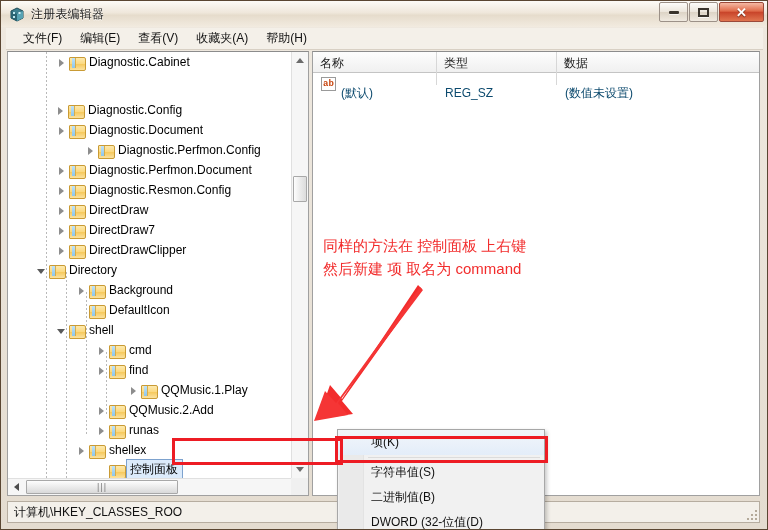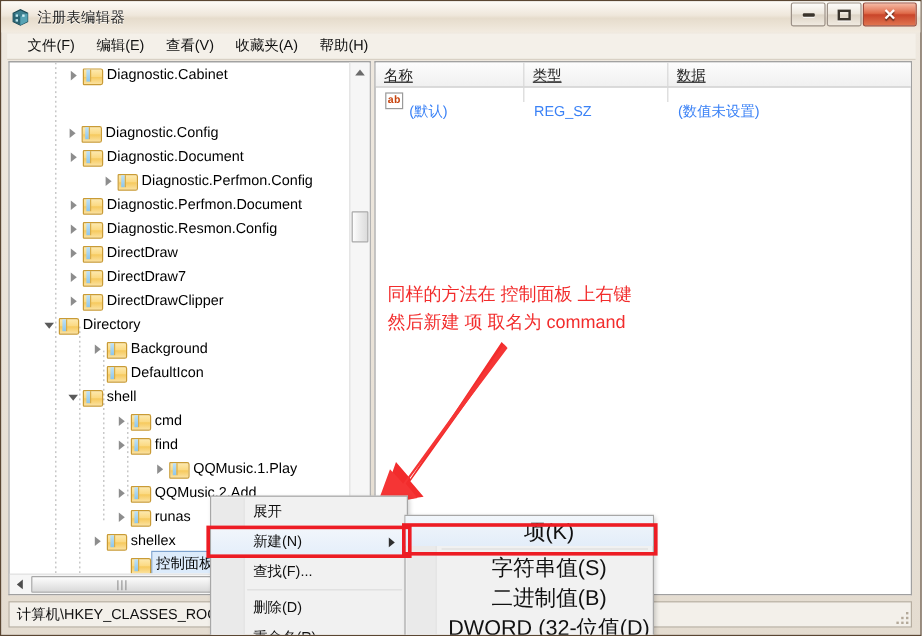--- a/index.html
+++ b/index.html
@@ -171,37 +171,37 @@
 
   
   #list-header {
     position:absolute; left:0; top:0; right:0; height:21px;
     background:linear-gradient(180deg,#fdfdfd 0%,#f0f0f0 100%);
     border-bottom:1px solid #c4c4c4;
     display:flex;
   }
   .col-head {
     font-size:12px; color:#1b1b1b; padding:3px 0 0 7px;
-    border-right:1px solid #d7d7d7; height:33px; white-space:nowrap;text-decoration:underline;
+    border-right:1px solid #d7d7d7; height:33px; white-space:nowrap;
   }
   #col-name { width:124px; }
   #col-type { width:120px; }
   #col-data { flex:1; border-right:none; }
   #list-rows { position:absolute; left:0; top:22px; right:0; bottom:0; }
   .lrow { height:20px; display:flex; align-items:center; }
   .ab-icon {
     width:15px; height:14px; margin-left:8px; margin-right:5px; flex:none;
     position:relative;
     background:#ffffff; border:1px solid #9a9a9a;
   }
   .ab-icon span {
     position:absolute; left:1px; top:0px; font-size:9px; font-weight:bold;
     color:#c8450f; font-family:Liberation Mono, monospace; line-height:12px;
   }
-  .cell { font-size:12px; color:#3b82f6; white-space:nowrap;margin-top:18px; }
+  .cell { font-size:12px; color:#0c4a6e; white-space:nowrap;margin-top:18px; }
   #cell-name { width:104px; }
   #cell-type { width:120px; }
 
   
   #statusbar {
     position:absolute; left:6px; right:7px; bottom:6px; height:22px;
     background:#f3f0ea;
     border:1px solid #b6ada0;
     display:flex; align-items:center;
   }
@@ -246,21 +246,21 @@
     background:#f1f1f1;
     border:1px solid #a7a7a7;
     box-shadow:2px 2px 4px rgba(0,0,0,0.22);
   }
   #submenu .gutter {
     position:absolute; left:1px; top:1px; bottom:1px; width:25px;
     background:#eaeaea; border-right:1px solid #e3e3e3;
   }
   .sitem {
     position:relative; height:25px; display:flex; align-items:center;
-    padding-left:33px; font-size:18px; color:#111; white-space:nowrap;justify-content:center;
+    padding-left:33px; font-size:12px; color:#111; white-space:nowrap;
   }
   .sitem.hl {
     background:linear-gradient(180deg,#f2f6fb 0%,#e3edf9 100%);
   }
 
   
   .red-box {
     position:absolute; border:3px solid #ed1c24; pointer-events:none;
   }
   #red-box-new { left:171px; top:437px; width:171px; height:27px; }
@@ -487,40 +487,20 @@
   <div id="annot-text" style="color: rgb(242, 44, 44);">
     <div>同样的方法在 控制面板 上右键</div>
     <div>然后新建 项 取名为 command</div>
   </div>
 
   <svg id="arrow-svg" viewBox="0 0 130 160">
     <path d="M122 4 L46 118 L34 104 L22 138 L57 133 L46 120 L126 8 Z" fill="#f22c2c"></path>
     <path d="M124 6 L40 122 L29 110 L18 140 L52 134 L42 122 L127 9 Z" fill="#f53535"></path>
   </svg>
 
-  <div id="ctxmenu">
-    <div class="gutter"></div>
-    <div class="citem">
-      <span>展开</span>
-    </div>
-    <div class="citem hl">
-      <span>新建(N)</span>
-      <span class="submark"></span>
-    </div>
-    <div class="citem">
-      <span>查找(F)...</span>
-    </div>
-    <div class="csep"></div>
-    <div class="citem">
-      <span>删除(D)</span>
-    </div>
-    <div class="citem">
-      <span>重命名(R)</span>
-    </div>
-  </div>
 
   <div id="submenu">
     <div class="gutter"></div>
     <div class="sitem hl">
       <span>项(K)</span>
     </div>
     <div class="csep"></div>
     <div class="sitem">
       <span>字符串值(S)</span>
     </div>

